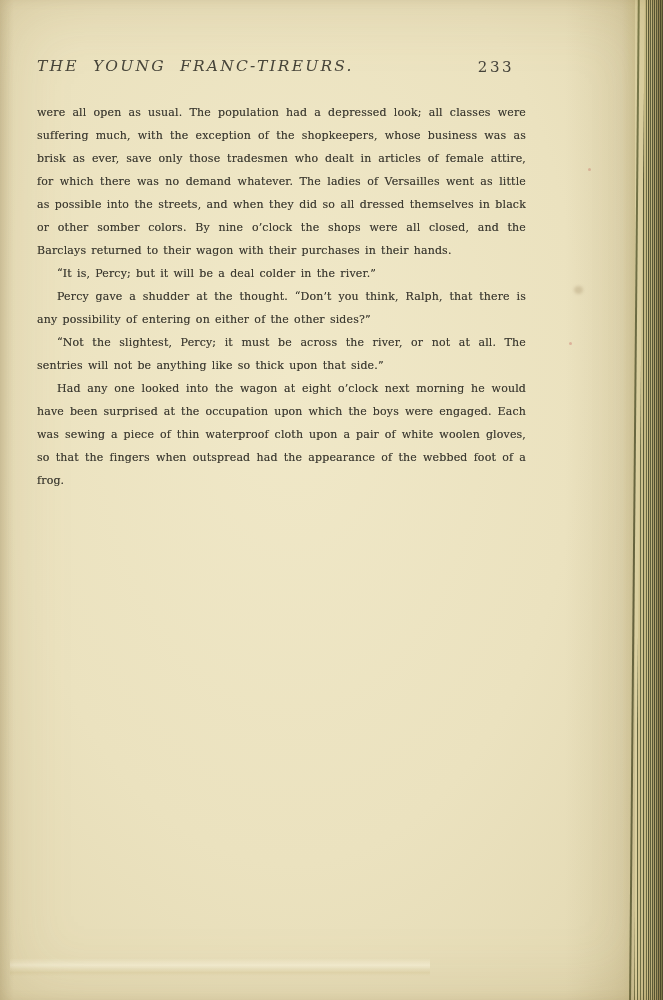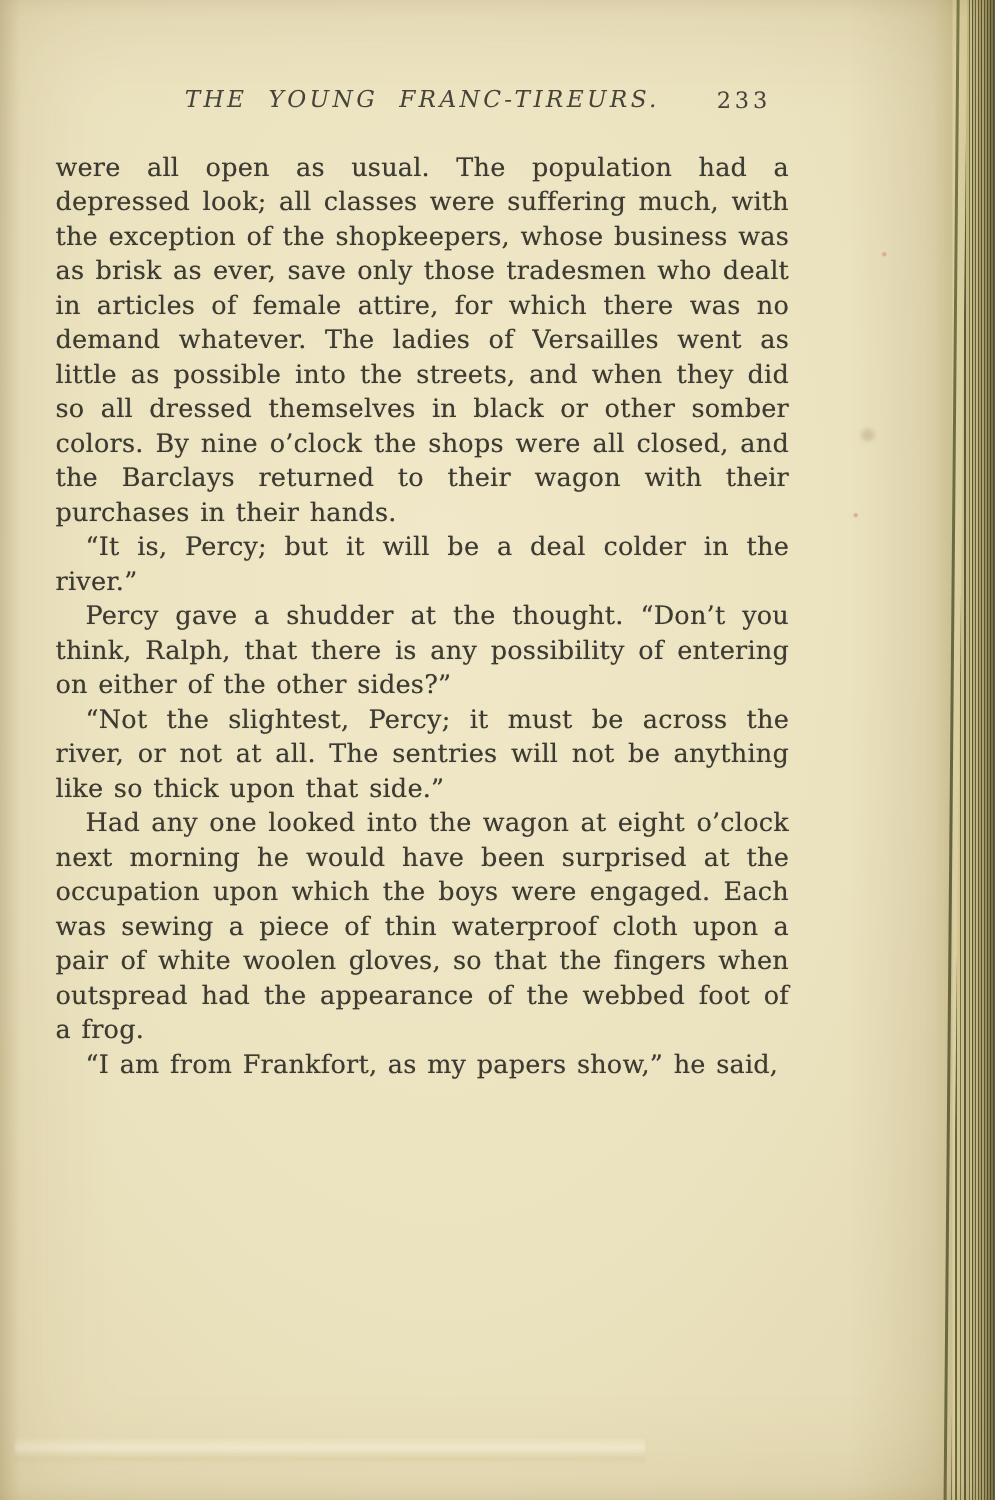--- a/index.html
+++ b/index.html
@@ -67,36 +67,36 @@
   .speck { position: absolute; border-radius: 50%; pointer-events: none; }
   .speck-a { left: 574px; top: 286px; width: 9px; height: 8px; background: rgba(150,125,85,0.28); filter: blur(1.5px); }
   .speck-b { left: 569px; top: 342px; width: 3px; height: 3px; background: rgba(205,120,110,0.45); filter: blur(0.5px); }
   .speck-c { left: 588px; top: 168px; width: 3px; height: 3px; background: rgba(200,115,105,0.4); filter: blur(0.5px); }
 
   
   .running-header {
     position: absolute; left: 37px; top: 57px; width: 489px; height: 22px;
   }
   .header-title {
-    display: block; text-align: center;
+    display: block; 
     font-style: italic; font-size: 15.5px; letter-spacing: 2.2px; word-spacing: 7px;
     color: #47453a;
   }
   .header-pagenum {
     position: absolute; right: 12px; top: 1px;
     font-size: 15px; letter-spacing: 2.5px; color: #45433a;
   }
 
   
   .body-text {
     position: absolute; left: 37px; top: 101px; width: 489px;
   }
   .body-text p {
     margin: 0;
-    font-size: 17px;
+    font-size: 11px;
     line-height: 23px;
     text-align: justify;
     word-spacing: 1.5px;
     letter-spacing: 0.15px;
     text-shadow: 0 0 0.5px rgba(60,58,49,0.55);
   }
   .body-text p.indent { text-indent: 20px; }
 </style>
 </head>
 <body>
@@ -108,21 +108,20 @@
     <span class="header-pagenum">233</span>
   </div>
 
   <div class="body-text">
 
   <p>were all open as usual. The population had a depressed look; all classes were suffering much, with the exception of the shopkeepers, whose business was as brisk as ever, save only those tradesmen who dealt in articles of female attire, for which there was no demand whatever. The ladies of Versailles went as little as possible into the streets, and when they did so all dressed themselves in black or other somber colors. By nine o’clock the shops were all closed, and the Barclays returned to their wagon with their purchases in their hands.</p>
       <p class="indent">“It is, Percy; but it will be a deal colder in the river.”</p>
       <p class="indent">Percy gave a shudder at the thought. “Don’t you think, Ralph, that there is any possibility of entering on either of the other sides?”</p>
       <p class="indent">“Not the slightest, Percy; it must be across the river, or not at all. The sentries will not be anything like so thick upon that side.”</p>
       <p class="indent">Had any one looked into the wagon at eight o’clock next morning he would have been surprised at the occupation upon which the boys were engaged. Each was sewing a piece of thin waterproof cloth upon a pair of white woolen gloves, so that the fingers when outspread had the appearance of the webbed foot of a frog.</p>
-      <p class="indent">“I am from Frankfort, as my papers show,” he said,</p>
     </div>
 
   <div class="scan-streak"></div>
   <div class="speck speck-a"></div>
   <div class="speck speck-b"></div>
   <div class="speck speck-c"></div>
 
   <div class="edge-zone"></div>
   <div class="edge-stripes"></div>
   <div class="leaf-edge-line"></div>

